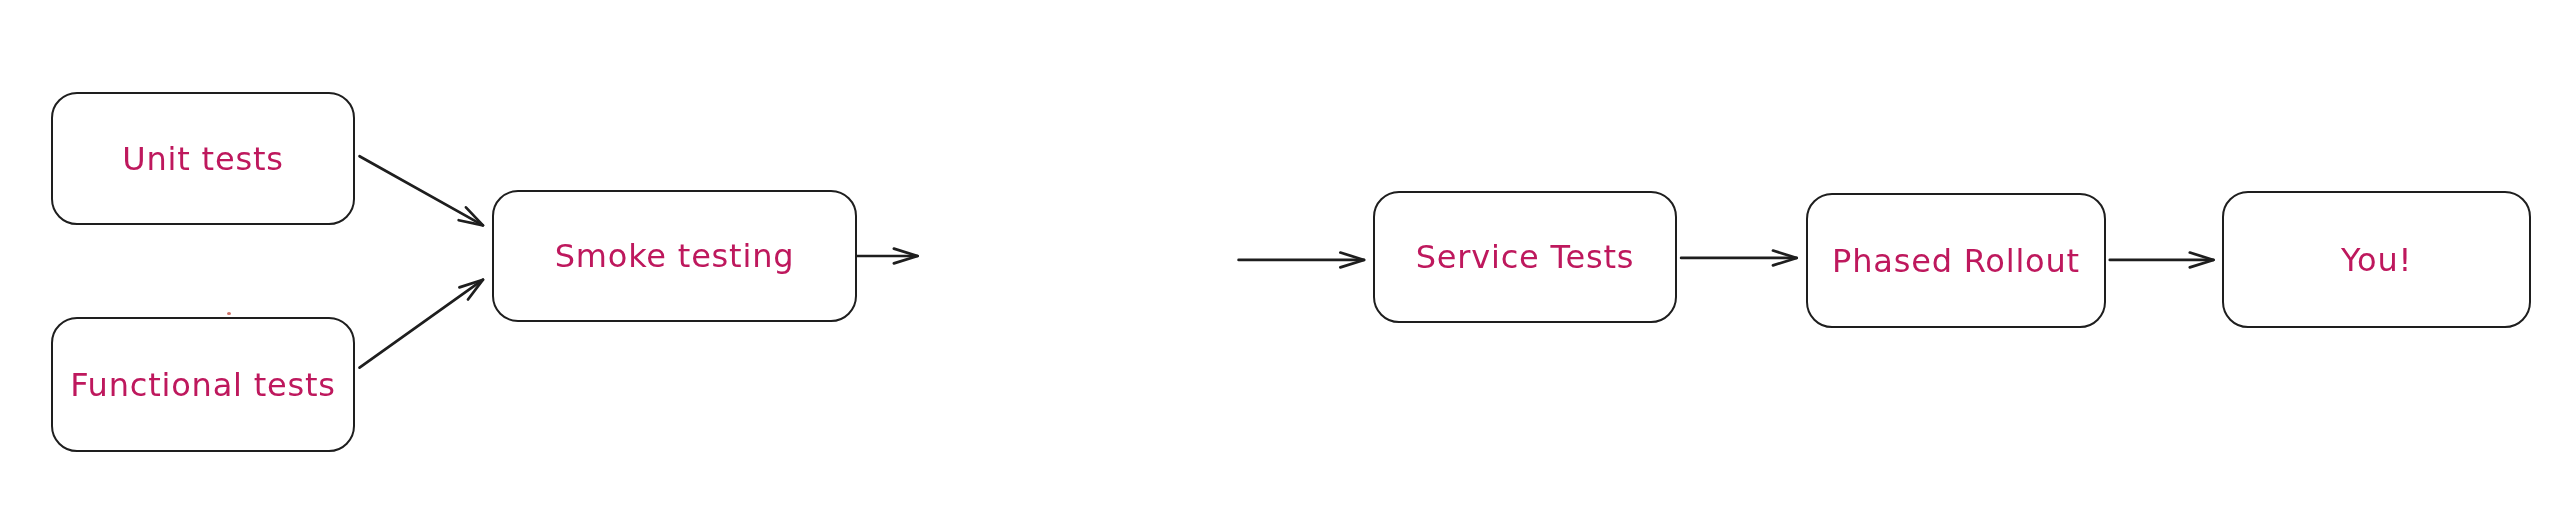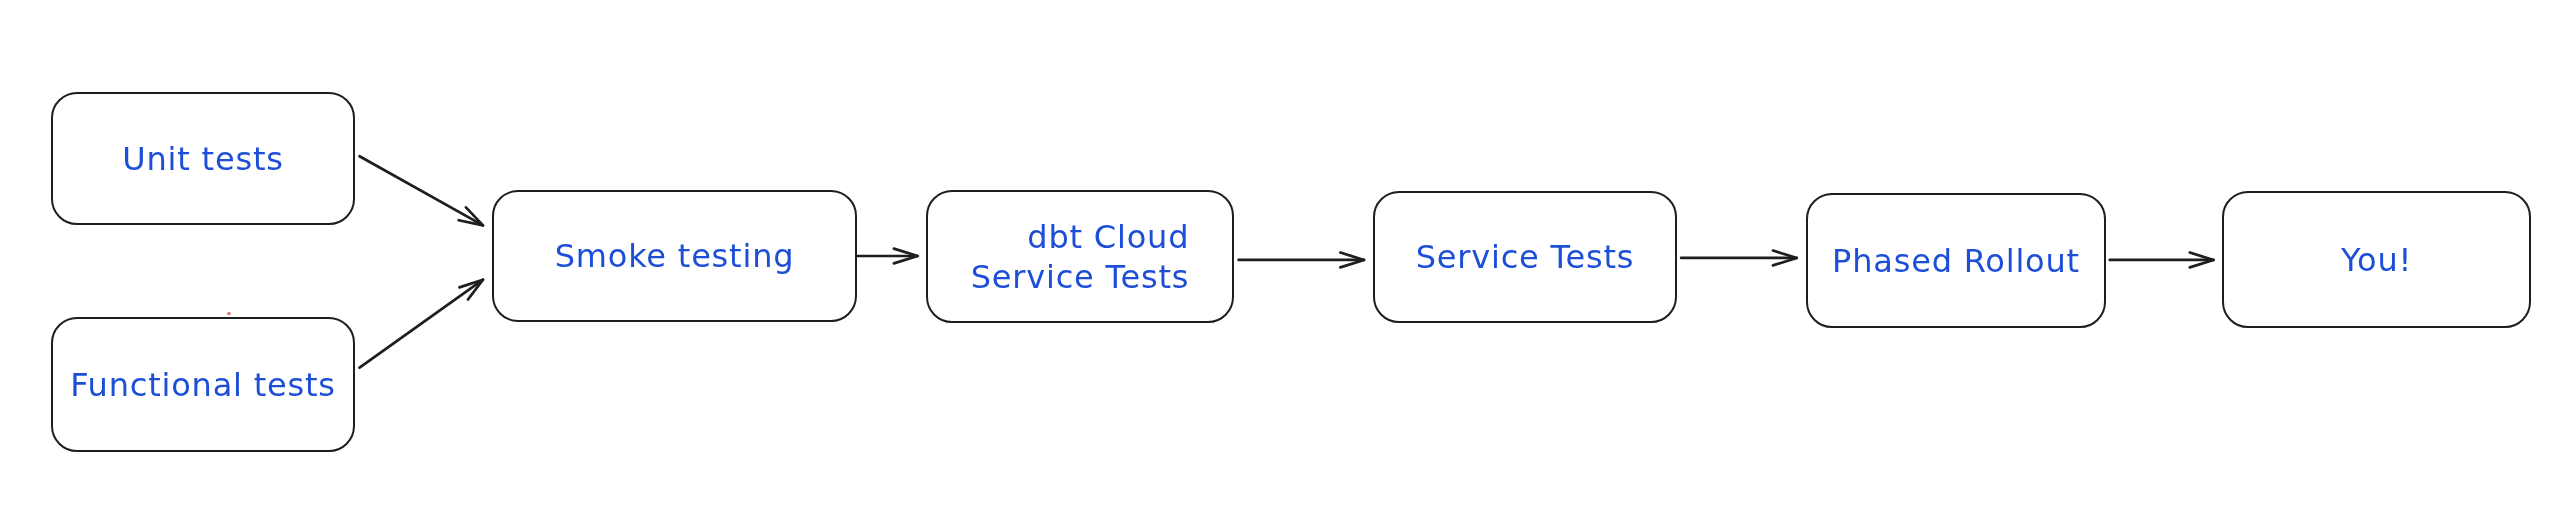--- a/index.html
+++ b/index.html
@@ -30,23 +30,23 @@
     border-radius: 26px;
     background: #ffffff;
     display: flex;
     align-items: center;
     justify-content: center;
   }
   .node .label {
     font-size: 32px;
     line-height: 1.25;
     letter-spacing: 0.8px;
-    text-align: right;
+    text-align: left;
     white-space: pre-line;
-    color: #1d4ed8;
+    color: #be185d;
   }
   .node-unit      { left: 51px;   top: 92px;  width: 304px; height: 133px; }
   .node-functional{ left: 51px;   top: 297px; width: 304px; height: 135px; margin-top: 20px; }
   .node-smoke     { left: 492px;  top: 190px; width: 365px; height: 132px; }
   .node-dbt       { left: 926px;  top: 190px; width: 308px; height: 133px; }
   .node-canary    { left: 1373px; top: 191px; width: 304px; height: 132px; }
   .node-phased    { left: 1806px; top: 193px; width: 300px; height: 135px; }
   .node-you       { left: 2222px; top: 191px; width: 309px; height: 137px; }
   .red-speck {
     position: absolute;
@@ -83,24 +83,20 @@
   </div>
 
   <div class="node node-functional">
     <span class="label">Functional tests</span>
   </div>
 
   <div class="node node-smoke">
     <span class="label">Smoke testing</span>
   </div>
 
-  <div class="node node-dbt">
-    <span class="label">dbt Cloud
-Service Tests</span>
-  </div>
 
   <div class="node node-canary">
     <span class="label">Service Tests</span>
   </div>
 
   <div class="node node-phased">
     <span class="label">Phased Rollout</span>
   </div>
 
   <div class="node node-you">

